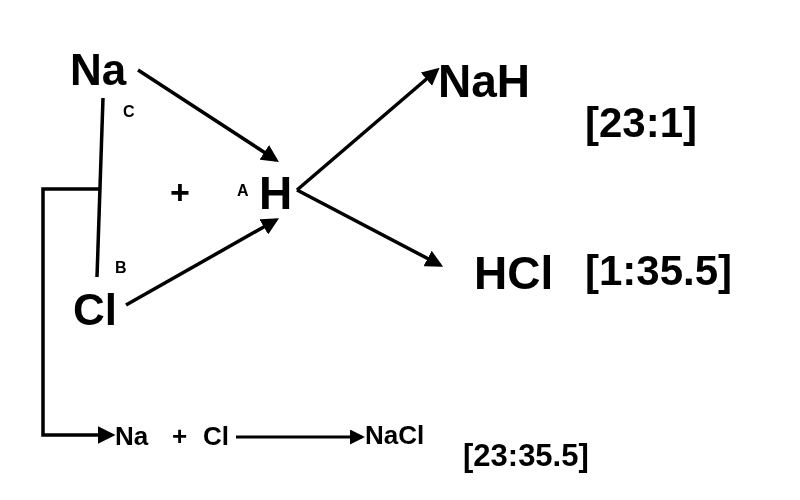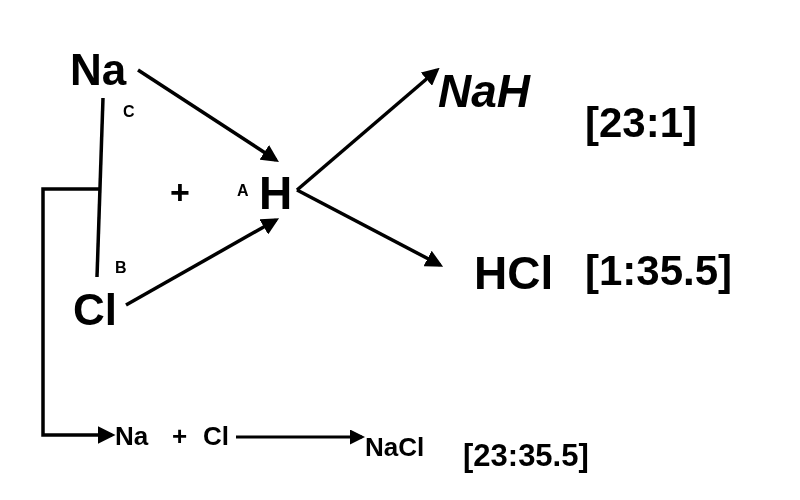--- a/index.html
+++ b/index.html
@@ -45,24 +45,24 @@
   <div class="lbl small" style="left:123px;top:104px;">C</div>
 
   <div class="lbl big" style="left:73px;top:288px;">Cl</div>
   <div class="lbl small" style="left:115px;top:260px;">B</div>
 
   <div class="lbl" style="left:170px;top:175px;font-size:34px;">+</div>
 
   <div class="lbl small" style="left:237px;top:183px;">A</div>
   <div class="lbl huge" style="left:259px;top:170px;">H</div>
 
-  <div class="lbl huge" style="left:438px;top:68px;font-style:italic;">NaH</div>
+  <div class="lbl huge" style="left:438px;top:58px;">NaH</div>
   <div class="lbl ratio" style="left:585px;top:60px;margin-top:42px;">[23:1]</div>
 
   <div class="lbl huge" style="left:442px;top:250px;margin-left:32px;">HCl</div>
   <div class="lbl ratio" style="left:585px;top:250px;">[1:35.5]</div>
 
   <div class="lbl bottom" style="left:115px;top:423px;">Na</div>
   <div class="lbl bottom" style="left:172px;top:423px;">+</div>
   <div class="lbl bottom" style="left:203px;top:423px;">Cl</div>
-  <div class="lbl bottom" style="left:365px;top:434px;">NaCl</div>
+  <div class="lbl bottom" style="left:365px;top:422px;">NaCl</div>
   <div class="lbl bottom-ratio" style="left:463px;top:440px;">[23:35.5]</div>
 </div>
 
 </body></html>

